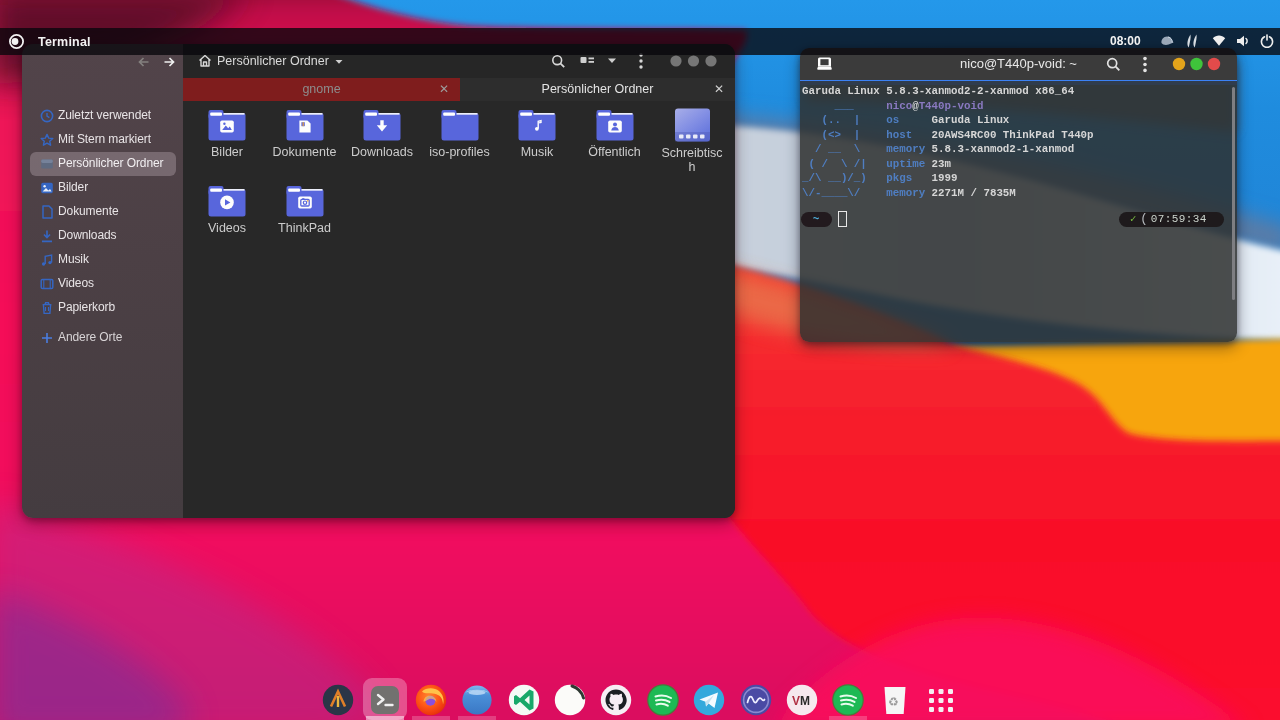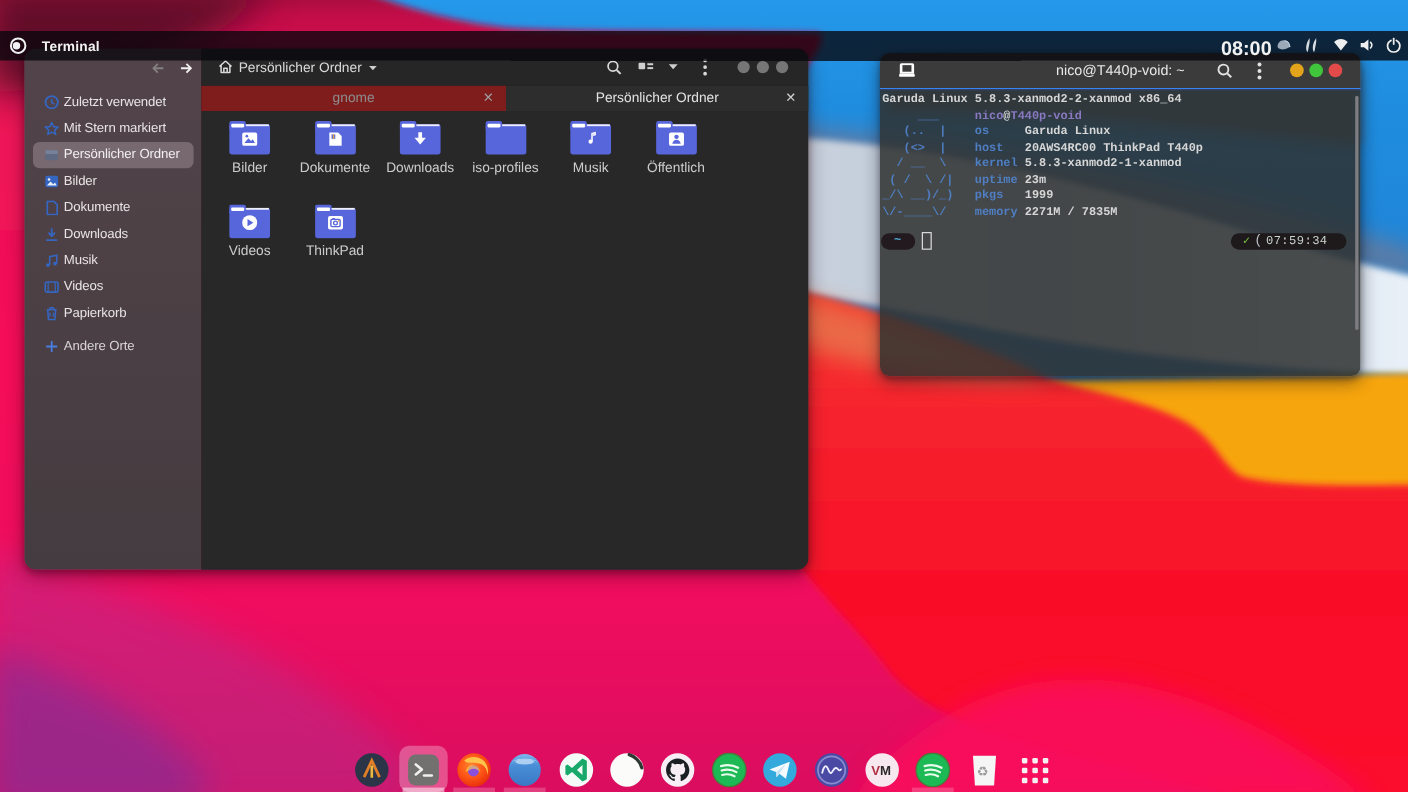--- a/index.html
+++ b/index.html
@@ -2,43 +2,43 @@
 <html><head>
 <meta charset="utf-8">
 <style>
   html,body{margin:0;padding:0;}
   body{width:1280px;height:720px;overflow:hidden;position:relative;font-family:"Liberation Sans",sans-serif;background:#000;transform:translateZ(0);}
   .abs{position:absolute;}
   #wall{position:absolute;left:0;top:0;z-index:0;}
   
   #topbar{position:absolute;left:0;top:0;width:1280px;height:27px;background:rgba(8,7,12,0.78);z-index:40;color:#f2f2f2;transform:translateZ(0);margin-top:28px;}
   #topbar .title{position:absolute;left:38px;top:6.5px;font-size:12.5px;font-weight:bold;letter-spacing:.2px;}
-  #clock{position:absolute;left:1110px;top:6px;font-size:18px;font-weight:bold;}
+  #clock{position:absolute;left:1110px;top:6px;font-size:12px;font-weight:bold;}
   
   #files{position:absolute;left:22px;top:44px;width:713px;height:474px;z-index:10;border-radius:11px;overflow:hidden;transform:translateZ(0);box-shadow:0 5px 16px rgba(40,0,20,0.42),0 2px 6px rgba(40,0,20,0.3);}
   #fsidebar{position:absolute;left:0;top:0;width:161px;height:474px;background:linear-gradient(180deg,#52444a 0%,#4c4045 45%,#443c40 100%);}
   #fmain{position:absolute;left:161px;top:0;width:552px;height:474px;background:#282828;}
   #fheader{position:absolute;left:0;top:0;width:552px;height:34px;background:#262626;}
   #ftabs{position:absolute;left:0;top:34px;width:552px;height:23px;background:#1e1e1e;}
   .tab{position:absolute;top:0;height:23px;line-height:23px;font-size:12.5px;}
   #tab1{left:0;width:277px;background:#7f1d1d;color:#8d8d8d;}
   #tab2{left:277px;width:275px;background:#2d2d2d;color:#e3e3e3;}
   .tab .tx{position:absolute;width:100%;text-align:center;}
   .tab .cl{position:absolute;right:11px;top:0px;color:#9d9d9d;font-size:12px;}
   #fcontent{position:absolute;left:0;top:57px;width:552px;height:417px;background:#282828;}
-  .srow{position:absolute;left:8px;height:24px;width:146px;color:#e8e4e6;font-size:12px;}
+  .srow{position:absolute;left:8px;height:24px;width:146px;color:#e8e4e6;font-size:12px;margin-top:23px;}
   .srow .ic{position:absolute;left:10px;top:5px;}
   .srow .tx{position:absolute;left:28px;top:4px;white-space:nowrap;letter-spacing:-0.1px;}
   .sel{background:rgba(228,212,220,0.27);border-radius:6px;}
   .cell{position:absolute;width:72px;text-align:center;color:#cccccc;font-size:12.5px;line-height:13.5px;}
   .cell svg{display:block;margin:0 auto;}
   .cell .lb{margin-top:5px;}
   
   #term{position:absolute;left:800px;top:48px;width:437px;height:294px;z-index:20;border-radius:9px;overflow:hidden;transform:translateZ(0);box-shadow:0 5px 15px rgba(10,10,25,0.45),0 2px 6px rgba(10,10,25,0.32);}
-  #ttitle{position:absolute;left:0;top:0;width:437px;height:32px;background:#3b3b3b;border-bottom:3px solid #3b82f6;}
+  #ttitle{position:absolute;left:0;top:0;width:437px;height:32px;background:#3b3b3b;border-bottom:5px solid #3b82f6;}
   #ttitle .t{position:absolute;width:100%;top:8px;text-align:center;font-size:13px;color:#e8e8e8;}
   #tbody{position:absolute;left:0;top:33px;width:437px;height:261px;background:rgba(46,48,47,0.85);}
   #tpre{position:absolute;left:2px;top:3px;font-family:"Liberation Mono",monospace;font-size:10.8px;line-height:14.55px;white-space:pre;color:#d6d6d6;margin:0;font-weight:bold;letter-spacing:0;}
   .tb{color:#4f7ec2;font-family:Liberation Mono, monospace;}
   .tv{color:#8a79c0;}
   .tw{color:#d6d6d6;}
   
   #dock{position:absolute;left:0;top:676px;width:1280px;height:44px;z-index:30;transform:translateZ(0);}
   .dk{position:absolute;top:8px;}
 </style>
@@ -290,20 +290,38 @@
             <rect x="0.5" y="0" width="15" height="9" rx="2" fill="#5866dc"></rect>
             <rect x="0.5" y="3" width="37" height="27.5" rx="2.5" fill="#5866dc"></rect>
             <rect x="2.2" y="2.6" width="11.8" height="3.2" rx="1" fill="#ffffff"></rect>
             <rect x="15.5" y="3" width="21" height="1.7" fill="#fefefe" opacity="0.9"></rect>
             <rect x="12.2" y="10.4" width="13.6" height="12.2" rx="1.8" fill="#fdfdfd"></rect>
             <circle cx="19" cy="14.4" r="2" fill="#5866dc"></circle>
             <path d="M15.2,20.6 c0.4,-2.6 2,-3.6 3.8,-3.6 c1.8,0 3.4,1 3.8,3.6 Z" fill="#5866dc"></path>
           </svg>
           <div class="lb">Öffentlich</div>
         </div>
+      <div class="cell" style="left:473px;top:7px">
+          <svg width="37" height="34" viewBox="0 0 37 34">
+            <defs>
+              <linearGradient id="dsk" x1="0" y1="0" x2="0.8" y2="1">
+                <stop offset="0" stop-color="#a8aee8"></stop>
+                <stop offset="0.5" stop-color="#8490e4"></stop>
+                <stop offset="1" stop-color="#6072dc"></stop>
+              </linearGradient>
+            </defs>
+            <rect x="1" y="0.5" width="35" height="33" rx="3" fill="url(#dsk)"></rect>
+            <rect x="1" y="24" width="35" height="9.5" fill="#4b58b4" opacity="0.38"></rect>
+            <rect x="5" y="26.5" width="4.5" height="4" rx="1" fill="#e8eaf8"></rect>
+            <rect x="12" y="26.5" width="4.5" height="4" rx="1" fill="#e8eaf8"></rect>
+            <rect x="19" y="26.5" width="4.5" height="4" rx="1" fill="#e8eaf8"></rect>
+            <rect x="26" y="26.5" width="4.5" height="4" rx="1" fill="#e8eaf8"></rect>
+          </svg>
+          <div class="lb">Schreibtisc<br>h</div>
+        </div>
       <div class="cell" style="left:8px;top:85px">
           <svg width="38" height="31" viewBox="0 0 38 31">
             <rect x="0.5" y="0" width="15" height="9" rx="2" fill="#5866dc"></rect>
             <rect x="0.5" y="3" width="37" height="27.5" rx="2.5" fill="#5866dc"></rect>
             <rect x="2.2" y="2.6" width="11.8" height="3.2" rx="1" fill="#ffffff"></rect>
             <rect x="15.5" y="3" width="21" height="1.7" fill="#fefefe" opacity="0.9"></rect>
             <circle cx="19" cy="16.4" r="6.8" fill="#fdfdfd"></circle>
             <path d="M17,13.2 l5.4,3.2 l-5.4,3.2 Z" fill="#5866dc"></path>
           </svg>
           <div class="lb">Videos</div>
@@ -348,21 +366,21 @@
         <circle cx="7" cy="7" r="6.2" fill="#e3a41b"></circle>
         <circle cx="24.5" cy="7" r="6.2" fill="#3fc43b"></circle>
         <circle cx="42" cy="7" r="6.2" fill="#e34b4b"></circle>
       </svg>
   </div>
   <div id="tbody">
 <pre id="tpre"><span class="tw">Garuda Linux 5.8.3-xanmod2-2-xanmod x86_64</span>
 <span class="tb">     ___     </span><span class="tv">nico</span><span class="tw">@</span><span class="tv">T440p-void</span>
 <span class="tb">   (..  |    os</span><span class="tw">     Garuda Linux</span>
 <span class="tb">   (&lt;&gt;  |    host</span><span class="tw">   20AWS4RC00 ThinkPad T440p</span>
-<span class="tb">  / __  \    kernel</span><span class="tw"> 5.8.3-xanmod2-1-xanmod</span>
+<span class="tb">  / __  \    memory</span><span class="tw"> 5.8.3-xanmod2-1-xanmod</span>
 <span class="tb"> ( /  \ /|   uptime</span><span class="tw"> 23m</span>
 <span class="tb">_/\ __)/_)   pkgs</span><span class="tw">   1999</span>
 <span class="tb">\/-____\/    memory</span><span class="tw"> 2271M / 7835M</span></pre>
     <div class="abs" style="left:0.5px;top:131px;width:31px;height:14.5px;border-radius:7.5px;background:#221a1e;color:#4fb0dc;font-family:'Liberation Mono',monospace;font-size:11px;font-weight:bold;text-align:center;line-height:14px;">~</div>
     <div class="abs" style="left:37.5px;top:129.5px;width:7px;height:14px;border:1.8px solid #e8e8e8;"></div>
     <div class="abs" style="left:319px;top:131px;width:105px;height:14.5px;border-radius:7.5px;background:#1e1a1c;font-family:'Liberation Mono',monospace;font-size:11px;line-height:14.5px;color:#ccd4cc;"><span style="color:#7dc242;margin-left:11px;font-size:10.5px;">✓</span><span style="color:#b8bcc0;margin-left:4px;font-size:12.5px;">(</span><span style="margin-left:3px;letter-spacing:0.4px;">07:59:34</span></div>
     <div class="abs" style="left:432px;top:6px;width:3px;height:213px;background:#7e7e82;border-radius:1.5px;"></div>
   </div>
 </div>
 

